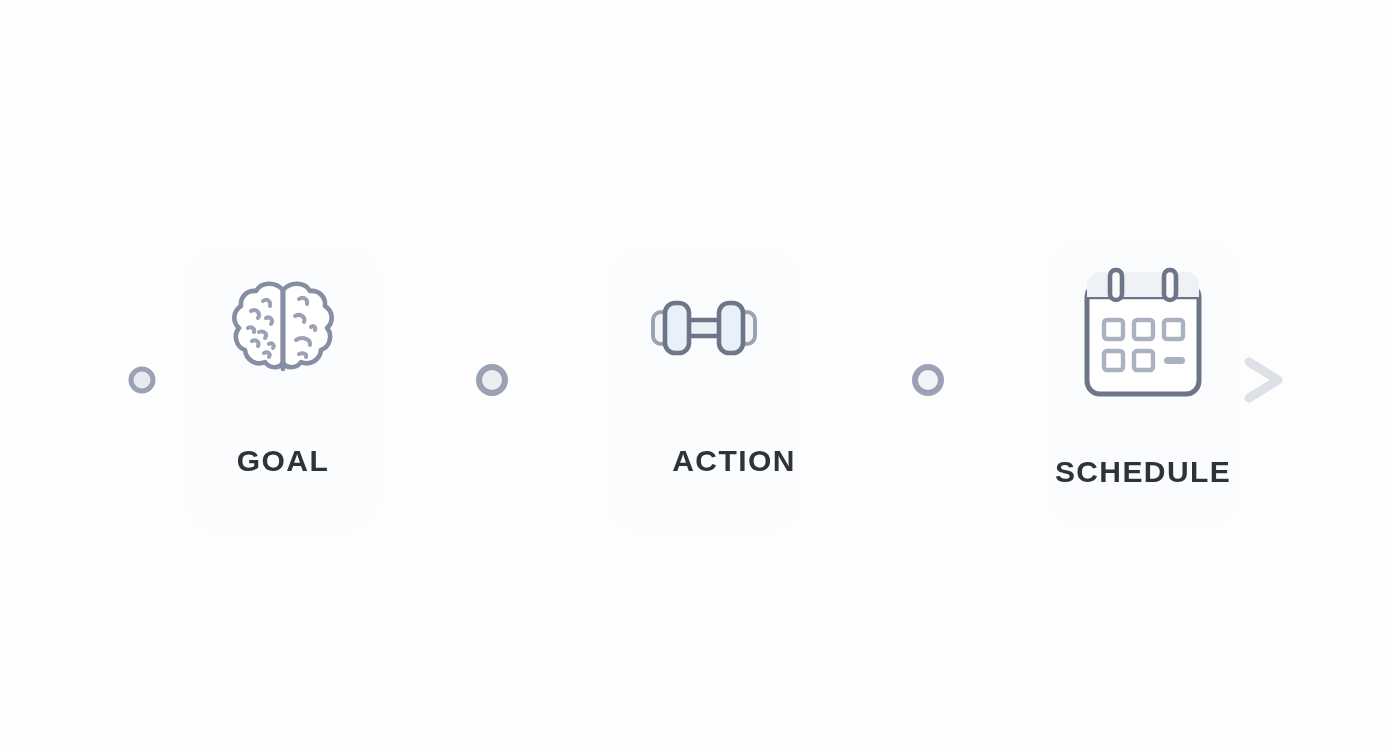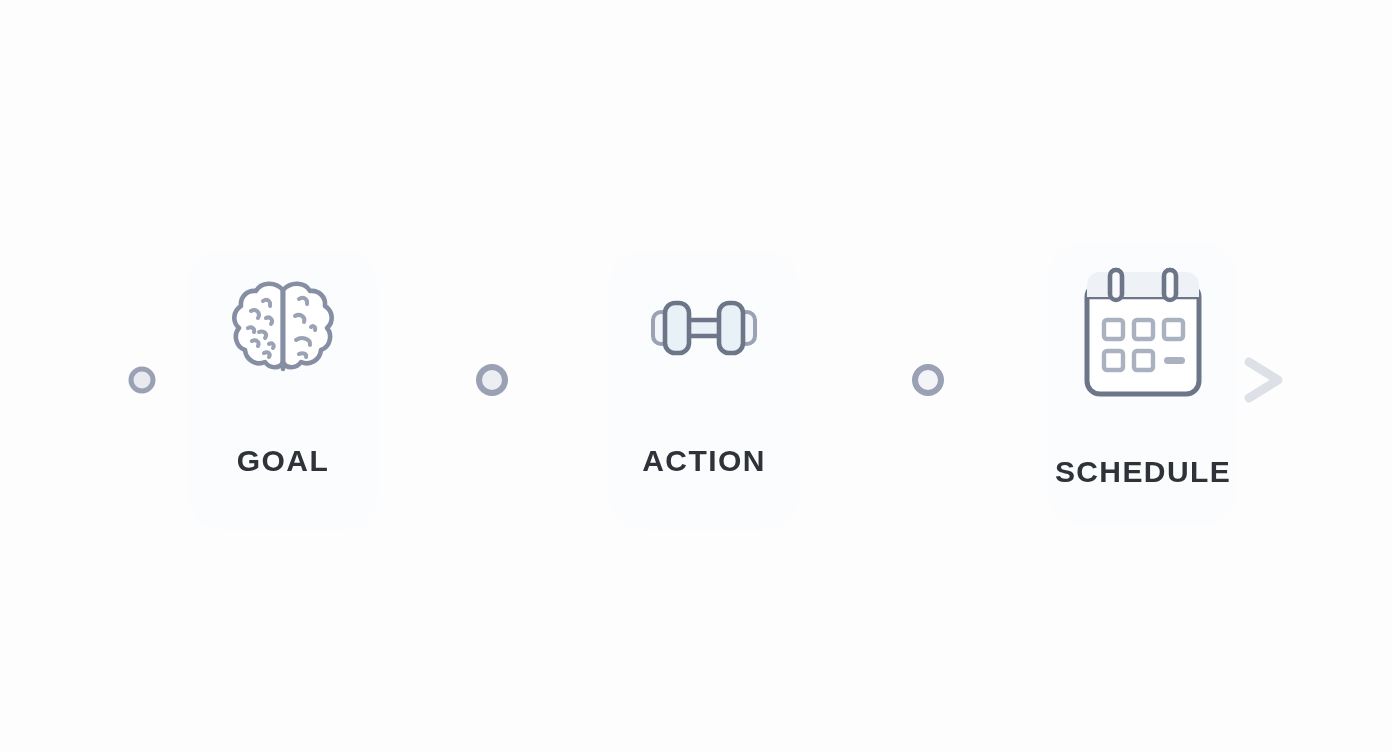--- a/index.html
+++ b/index.html
@@ -163,21 +163,21 @@
 
         <rect x="9" y="44" width="17" height="32" rx="8" fill="#f2f6fa" stroke="#9aa2b4" stroke-width="4" stroke-linejoin="round"></rect>
         <rect x="94" y="44" width="17" height="32" rx="8" fill="#f2f6fa" stroke="#9aa2b4" stroke-width="4" stroke-linejoin="round"></rect>
 
         <rect x="38" y="52" width="44" height="16" rx="3" fill="#eaf1f7" stroke="#6d7689" stroke-width="4.6" stroke-linejoin="round"></rect>
 
         <rect x="21" y="35" width="24" height="50" rx="10" fill="#e9f1f8" stroke="#6d7689" stroke-width="4.6" stroke-linejoin="round"></rect>
         <rect x="75" y="35" width="24" height="50" rx="10" fill="#e9f1f8" stroke="#6d7689" stroke-width="4.6" stroke-linejoin="round"></rect>
       </svg>
     </div>
-    <div class="station-label" style="top:194px;">ACTION</div>
+    <div class="station-label" style="top:194px;margin-left:30px;">ACTION</div>
   </div>
 
   <div class="station" style="left:1143px; top:244px;">
     <div class="station-glow"></div>
     <div class="station-icon" style="top:14px; width:132px; height:150px;">
       <svg viewBox="0 0 132 150" width="132" height="150">
 
         <rect x="33" y="12" width="12" height="30" rx="6" fill="#ffffff" stroke="#6d7689" stroke-width="4.6"></rect>
         <rect x="87" y="12" width="12" height="30" rx="6" fill="#ffffff" stroke="#6d7689" stroke-width="4.6"></rect>
 

